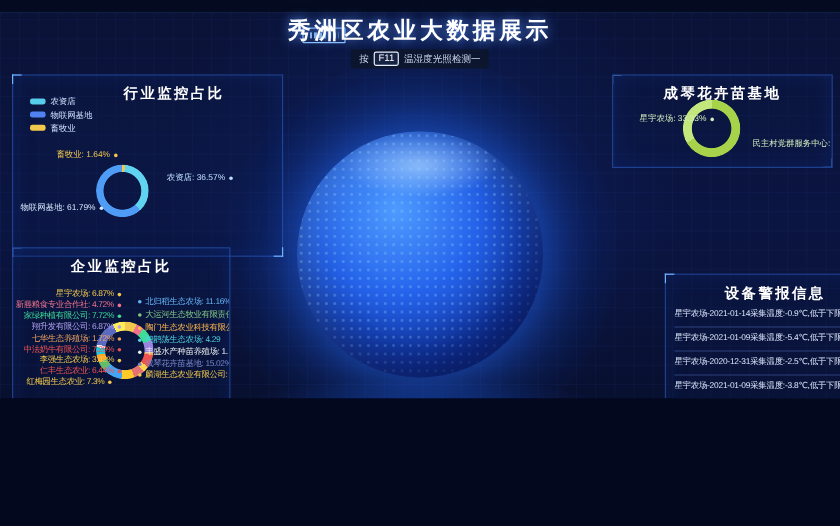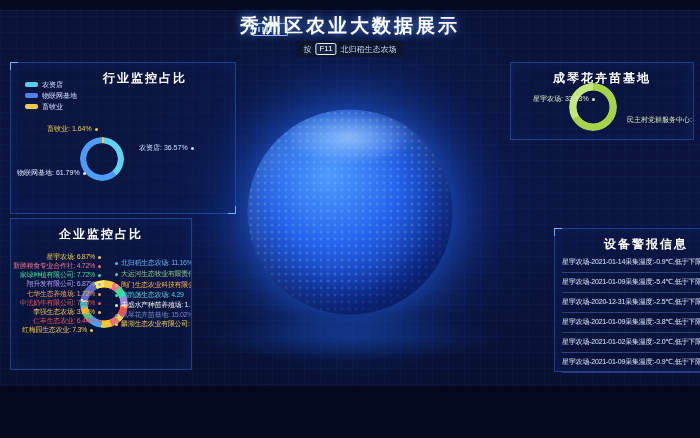--- a/index.html
+++ b/index.html
@@ -1,17 +1,17 @@
 <!DOCTYPE html>
 <html><head>
 <meta charset="utf-8">
 <style>
   html,body{margin:0;padding:0;background:#04081f;}
   .screen{
-    position:relative;width:700px;height:386px;overflow:hidden;
+    position:relative;width:700px;height:332px;overflow:hidden;
     font-family:"Liberation Sans","DejaVu Sans",sans-serif;
     background:
       radial-gradient(circle at 50% 48%, rgba(25,90,230,.22) 0%, rgba(20,70,200,.08) 34%, transparent 55%),
       linear-gradient(rgba(45,85,185,.08) 1px, transparent 1px),
       linear-gradient(90deg, rgba(45,85,185,.08) 1px, transparent 1px),
       linear-gradient(180deg,#0a1236 0%, #0b1542 55%, #081030 100%);
     background-size:auto,16px 16px,16px 16px,auto;
   }
   .topbar{position:absolute;top:0;left:0;right:0;height:10px;background:rgba(4,9,28,.85);border-bottom:1px solid rgba(70,120,230,.18);}
   .page-title{position:absolute;top:13px;left:0;right:0;text-align:center;font-size:19px;font-weight:bold;color:#ffffff;letter-spacing:3px;text-shadow:0 0 10px rgba(90,150,255,.95);}
@@ -40,21 +40,21 @@
   .panel{position:absolute;background:rgba(14,30,80,.24);border:1px solid rgba(48,98,205,.55);box-shadow:inset 0 0 18px rgba(20,60,160,.22);}
   .panel::before,.panel::after{content:"";position:absolute;width:7px;height:7px;border:1px solid #6fb0ff;}
   .panel::before{left:-1px;top:-1px;border-right:none;border-bottom:none;}
   .panel::after{right:-1px;bottom:-1px;border-left:none;border-top:none;}
   .ptitle{font-size:12px;font-weight:bold;color:#ffffff;text-align:center;margin-top:7px;letter-spacing:2px;}
   .ptitle.red{color:#ff4d6d;position:relative;}
   .ptitle.red::before,.ptitle.red::after{content:"";position:absolute;top:6px;width:14px;height:2px;background:linear-gradient(90deg,transparent,#ff4d6d,transparent);}
   .ptitle.red::before{left:34px;} .ptitle.red::after{right:34px;}
 
   .pnl-industry{left:10px;top:62px;width:180px;height:150px;padding-left:44px;}
-  .pnl-enterprise{left:10px;top:218px;width:180px;height:150px;overflow:hidden;}
+  .pnl-enterprise{left:10px;top:206px;width:180px;height:150px;overflow:hidden;}
   .pnl-equipment{left:510px;top:62px;width:182px;height:76px;overflow:hidden;}
   .pnl-device{left:510px;top:141px;width:182px;height:84px;overflow:hidden;}
   .pnl-alarm{left:510px;top:228px;width:182px;height:142px;margin-left:44px;}
 
   .legend{position:absolute;left:14px;top:17px;}
   .lrow{display:flex;align-items:center;height:9px;margin-bottom:2px;}
   .sw{width:13px;height:5px;border-radius:2px;margin-right:4px;flex:0 0 auto;}
   .ltx{font-size:7px;color:#cfe0ff;}
 
   .donut{position:absolute;border-radius:50%;
@@ -109,21 +109,21 @@
 
   <div class="globe-glow"></div>
   <div class="globe"></div>
   <div class="ground"></div>
 
   <div class="brand-badge"></div>
   <div class="page-title">秀洲区农业大数据展示</div>
   <div class="hint">
     <span>按</span>
     <span class="key">F11</span>
-    <span>北归稻生态农场</span>
+    <span>温湿度光照检测一</span>
   </div>
 
   <div class="panel pnl-industry">
     <div class="ptitle">行业监控占比</div>
     <div class="legend">
 
         <div class="lrow i0">
           <span class="sw" style="background: rgb(86, 205, 234);"></span>
           <span class="ltx">农资店</span>
         </div>

